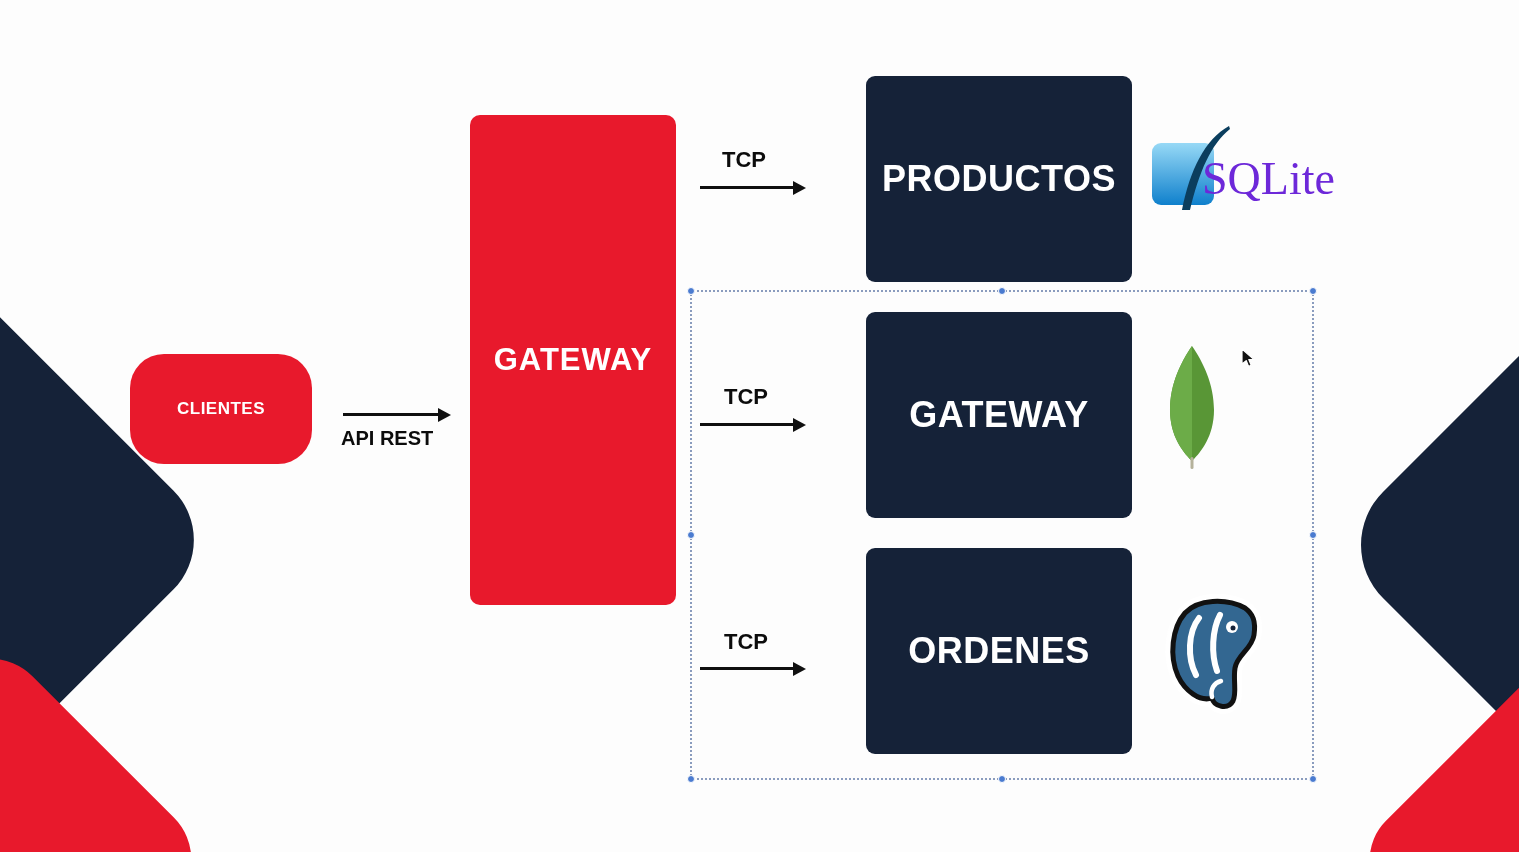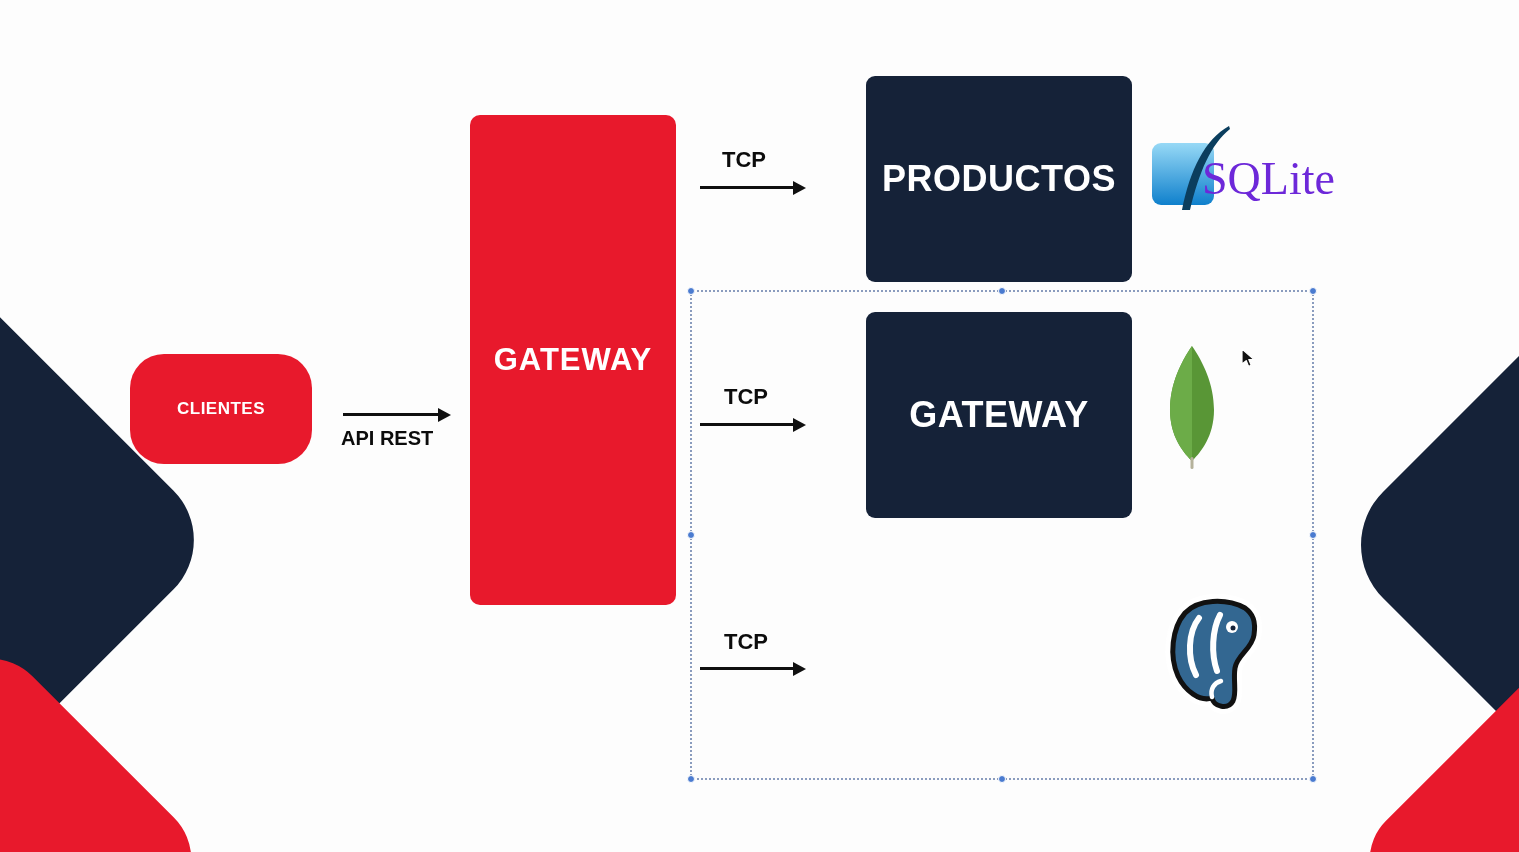--- a/index.html
+++ b/index.html
@@ -81,20 +81,23 @@
   </div>
 
   <div class="node node-service node-productos">
     <span>PRODUCTOS</span>
   </div>
 
   <div class="node node-service node-detalle">
     <span>GATEWAY</span>
   </div>
 
+  <div class="node node-service node-ordenes">
+    <span>ORDENES</span>
+  </div>
 
   <div class="arrow arrow-api"></div>
   <div class="arrow arrow-tcp-1"></div>
   <div class="arrow arrow-tcp-2"></div>
   <div class="arrow arrow-tcp-3"></div>
 
   <div class="conn-label label-api">API REST</div>
   <div class="conn-label label-tcp label-tcp-1">TCP</div>
   <div class="conn-label label-tcp label-tcp-2">TCP</div>
   <div class="conn-label label-tcp label-tcp-3">TCP</div>

